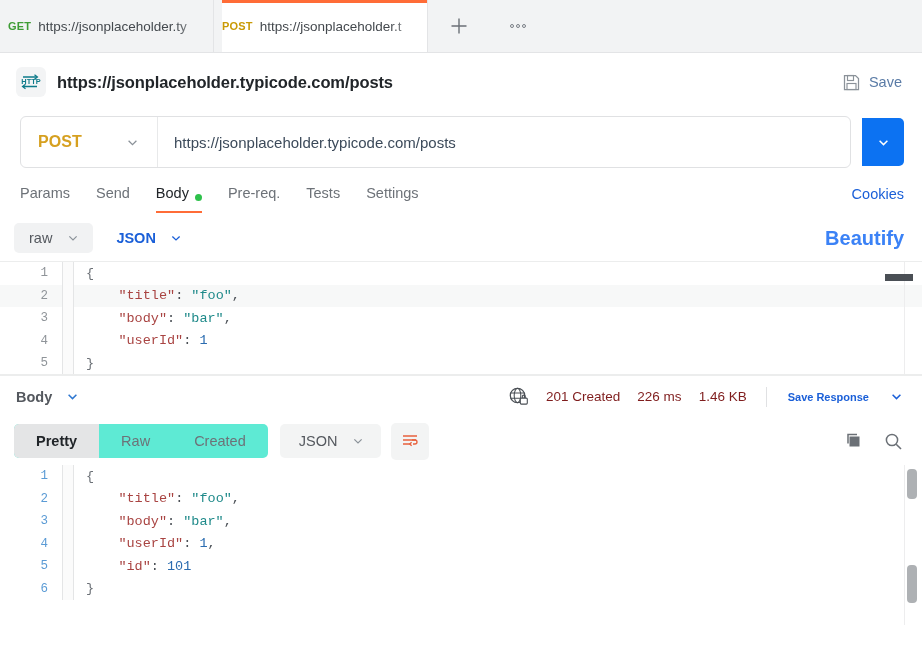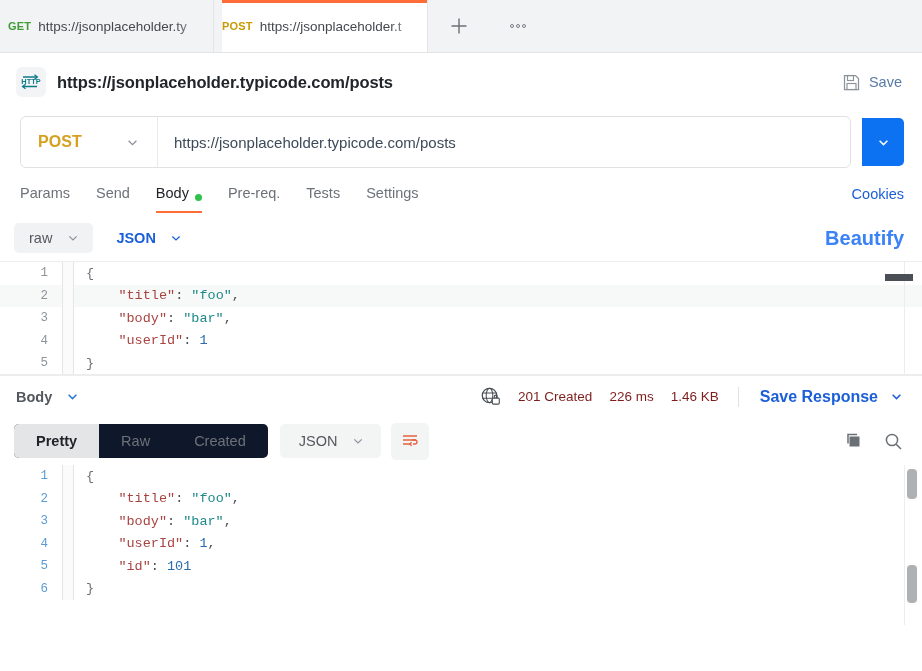--- a/index.html
+++ b/index.html
@@ -341,36 +341,36 @@
     display: flex;
     align-items: center;
     gap: 17px;
   }
   .meta-item { font-size: 13.5px; color: #7f1d1d; }
   .meta-div {
     width: 1px; height: 20px; background: #e0e1e3;
     margin: 0 4px 0 2px;
   }
   .save-resp {
-    display: flex; align-items: center; gap: 11px;
-    font-size: 16px; font-weight: bold; color: #1a5fd8;
+    display: flex; align-items: center; gap: 20px;
+    font-size: 11px; font-weight: bold; color: #1a5fd8;
     cursor: pointer;
   }
 
   
   .resptabs {
     display: flex;
     align-items: center;
     padding: 0 18px 0 14px;
     height: 48px;
     gap: 0;
   }
   .seg {
     display: flex;
-    background: #0f172a;
+    background: #5eead4;
     border-radius: 5px;
     overflow: hidden;
   }
   .seg-item {
     font-size: 14.5px;
     color: #6d7278;
     padding: 9px 22px;
     cursor: pointer;
     white-space: nowrap;
   }

